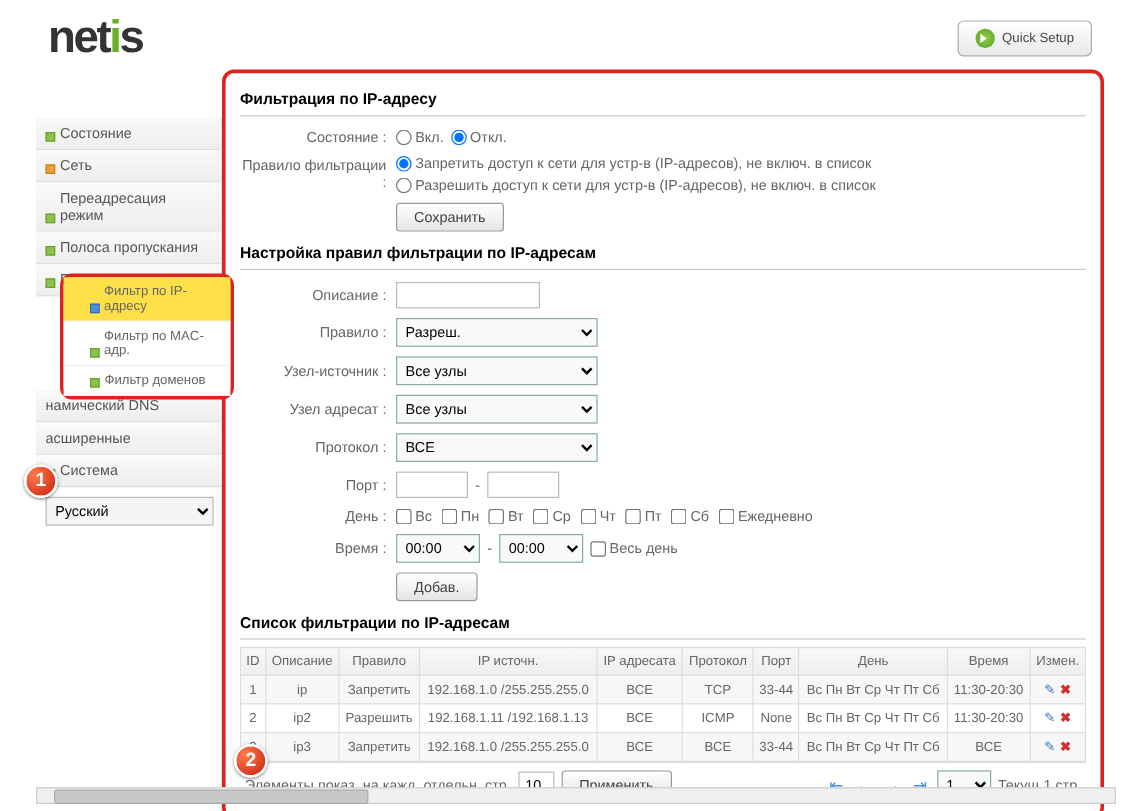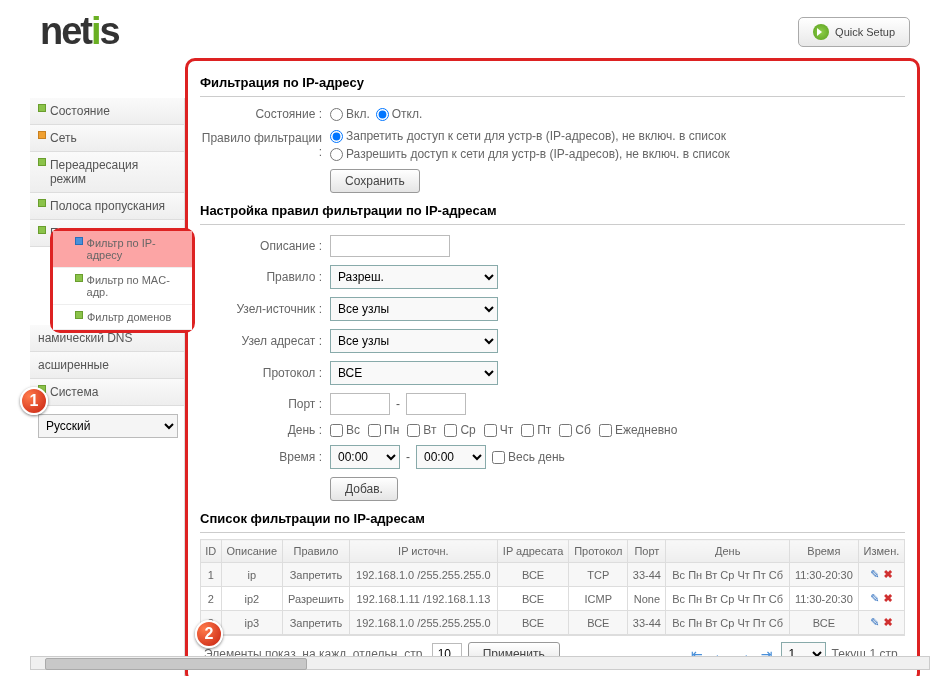--- a/index.html
+++ b/index.html
@@ -6,23 +6,23 @@
 body{font-family:Arial,sans-serif;font-size:12px;background:#fff;color:#555;width:950px;height:676px;overflow:hidden;position:relative}
 .header{display:flex;justify-content:space-between;align-items:center;padding:10px 40px 5px 40px}
 .logo{font-size:38px;font-weight:bold;color:#333;letter-spacing:-2px}
 .logo .dot{color:#6ab023}
 .quick-setup{background:linear-gradient(#fff,#e8e8e8);border:1px solid #aaa;border-radius:5px;padding:6px 14px;font-size:11px;color:#444;display:flex;align-items:center;gap:6px;cursor:pointer}
 .qs-icon{width:16px;height:16px;background:radial-gradient(#8fd04a,#5a9e1e);border-radius:50%;position:relative}
 .qs-icon:after{content:"";position:absolute;left:4px;top:4px;border-left:5px solid #fff;border-top:4px solid transparent;border-bottom:4px solid transparent}
 .version{position:absolute;right:40px;top:70px;color:#888;font-size:13px}
 .container{display:flex;padding:0 30px 0 30px}
 .sidebar{width:155px;margin-top:40px;border-right:1px solid #ddd}
-.sidebar-item{padding:6px 8px;border-bottom:1px solid #ddd;background:linear-gradient(#fafafa,#eee);cursor:pointer;display:flex;align-items:flex-start;gap:4px;position:relative}
+.sidebar-item{padding:6px 8px;border-bottom:1px solid #ddd;background:linear-gradient(#fafafa,#eee);cursor:pointer;display:flex;align-items:flex-end;gap:4px;position:relative}
 .sidebar-item.sub{padding-left:22px;background:#fff;font-size:11px;color:#666}
-.sidebar-item.active{background:#fca5a5}
+.sidebar-item.active{background:#fde047}
 .sq{width:8px;height:8px;display:inline-block}
 .sq.g{background:#8bc34a;border:1px solid #6a9e2e}
 .sq.b{background:#4a90d9;border:1px solid #2a6eb8}
 .sq.o{background:#f0a030;border:1px solid #c88020}
 .lang-select{width:140px;margin:8px;padding:3px;border:1px solid #bbb;background:#f5f5f5}
 .main{flex:1;position:relative}
 .red-box{border:3px solid #d22;border-radius:10px;padding:8px 12px;background:#fff}
 .box-submenu{position:absolute;left:-135px;top:170px;width:145px;z-index:5;padding:0}
 .box-submenu .sidebar-item{border-bottom:1px solid #eee}
 .box-main{margin-top:0}

